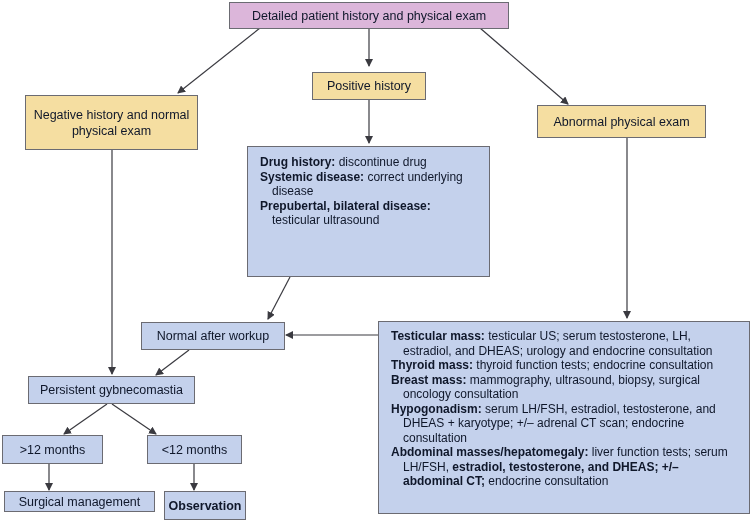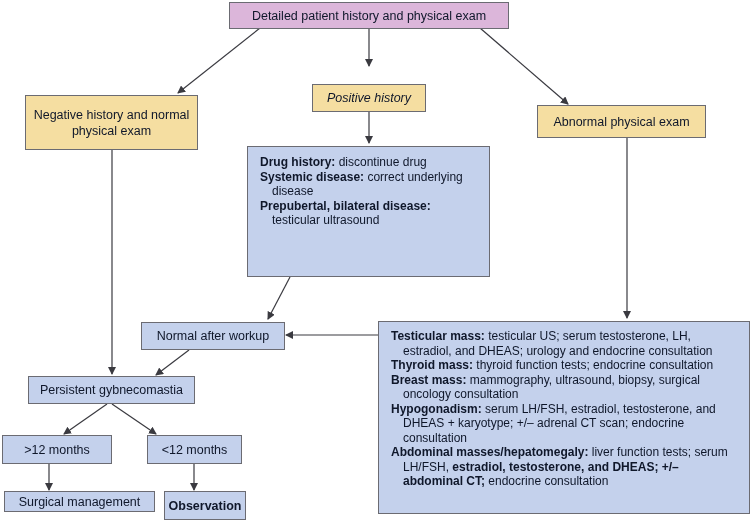--- a/index.html
+++ b/index.html
@@ -44,21 +44,21 @@
   </svg>
 
   <div class="box pink" style="left:229px;top:2px;width:280px;height:27px;">
     <span>Detailed patient history and physical exam</span>
   </div>
 
   <div class="box tan" style="left:25px;top:95px;width:173px;height:55px;padding:0 6px;">
     <span>Negative history and normal physical exam</span>
   </div>
 
-  <div class="box tan" style="left:312px;top:84px;width:114px;height:28px;font-style:italic;">
+  <div class="box tan" style="left:312px;top:72px;width:114px;height:28px;">
     <span>Positive history</span>
   </div>
 
   <div class="box tan" style="left:537px;top:105px;width:169px;height:33px;">
     <span>Abnormal physical exam</span>
   </div>
 
   <div class="box blue txt" style="left:247px;top:146px;width:243px;height:131px;padding-top:8px;">
     <p class="entry"><span class="b">Drug history:</span><span> discontinue drug</span></p>
     <p class="entry"><span class="b">Systemic disease:</span><span> correct underlying disease</span></p>
@@ -74,21 +74,21 @@
     <p class="entry"><span class="b">Thyroid mass:</span><span> thyroid function tests; endocrine consultation</span></p>
     <p class="entry"><span class="b">Breast mass:</span><span> mammography, ultrasound, biopsy, surgical oncology consultation</span></p>
     <p class="entry"><span class="b">Hypogonadism:</span><span> serum LH/FSH, estradiol, testosterone, and DHEAS + karyotype; +/– adrenal CT scan; endocrine consultation</span></p>
     <p class="entry"><span class="b">Abdominal masses/hepatomegaly:</span><span> liver function tests; serum LH/FSH, </span><span class="b">estradiol, testosterone, and DHEAS; +/– abdominal CT;</span><span> endocrine consultation</span></p>
   </div>
 
   <div class="box blue" style="left:28px;top:376px;width:167px;height:28px;">
     <span>Persistent gybnecomastia</span>
   </div>
 
-  <div class="box blue" style="left:2px;top:435px;width:110px;height:29px;">
+  <div class="box blue" style="left:2px;top:435px;width:101px;height:29px;">
     <span>&gt;12 months</span>
   </div>
 
   <div class="box blue" style="left:147px;top:435px;width:95px;height:29px;">
     <span>&lt;12 months</span>
   </div>
 
   <div class="box blue" style="left:4px;top:491px;width:151px;height:21px;">
     <span>Surgical management</span>
   </div>

